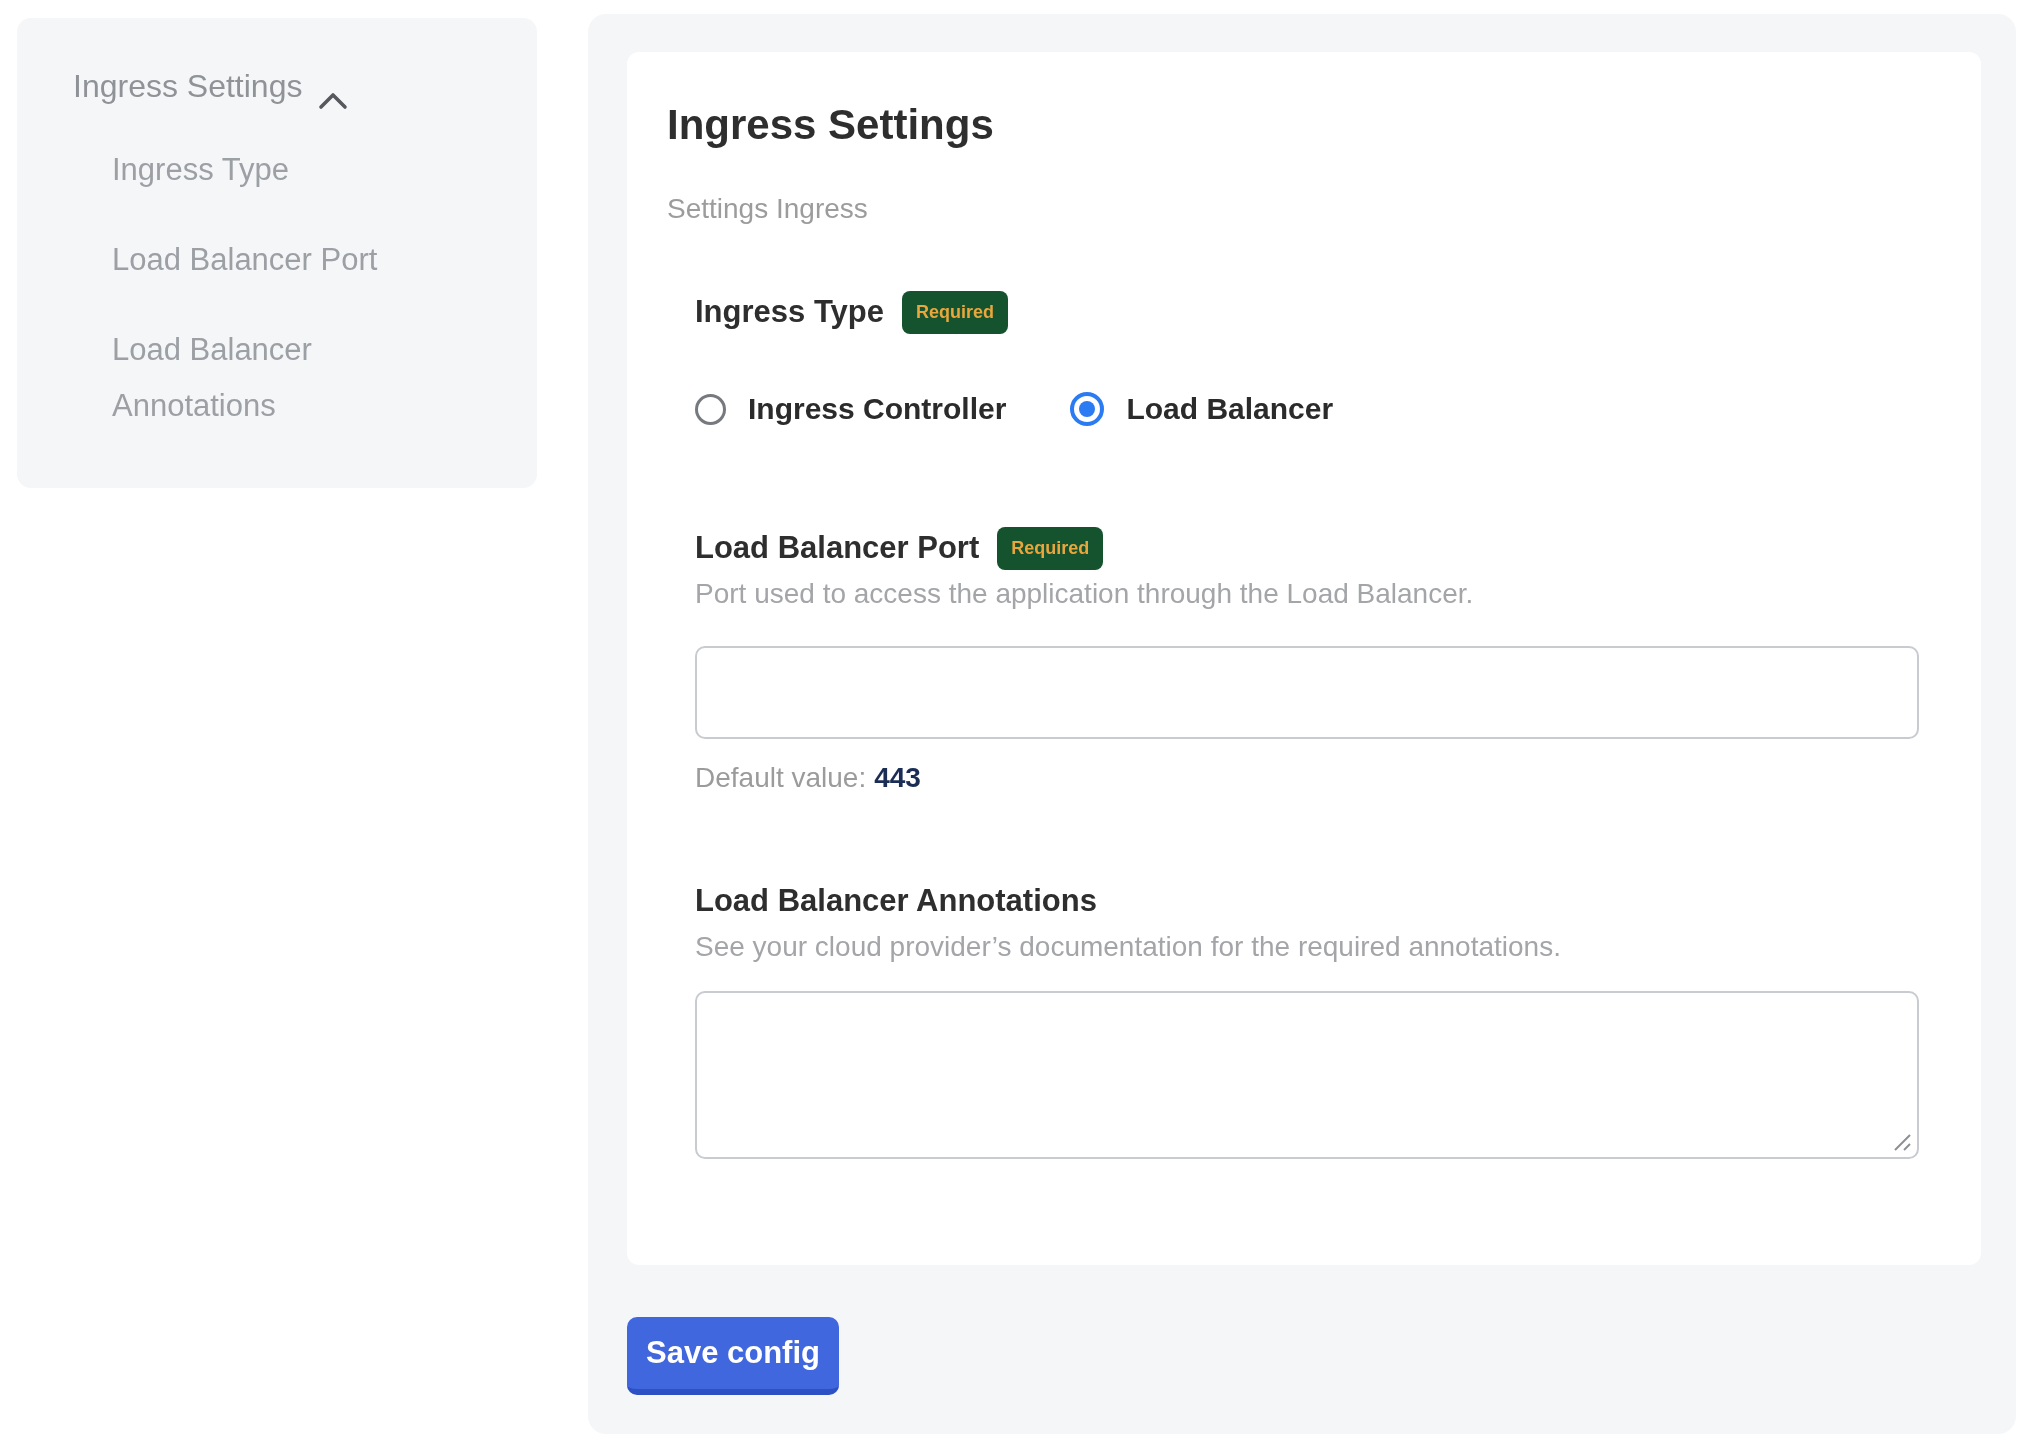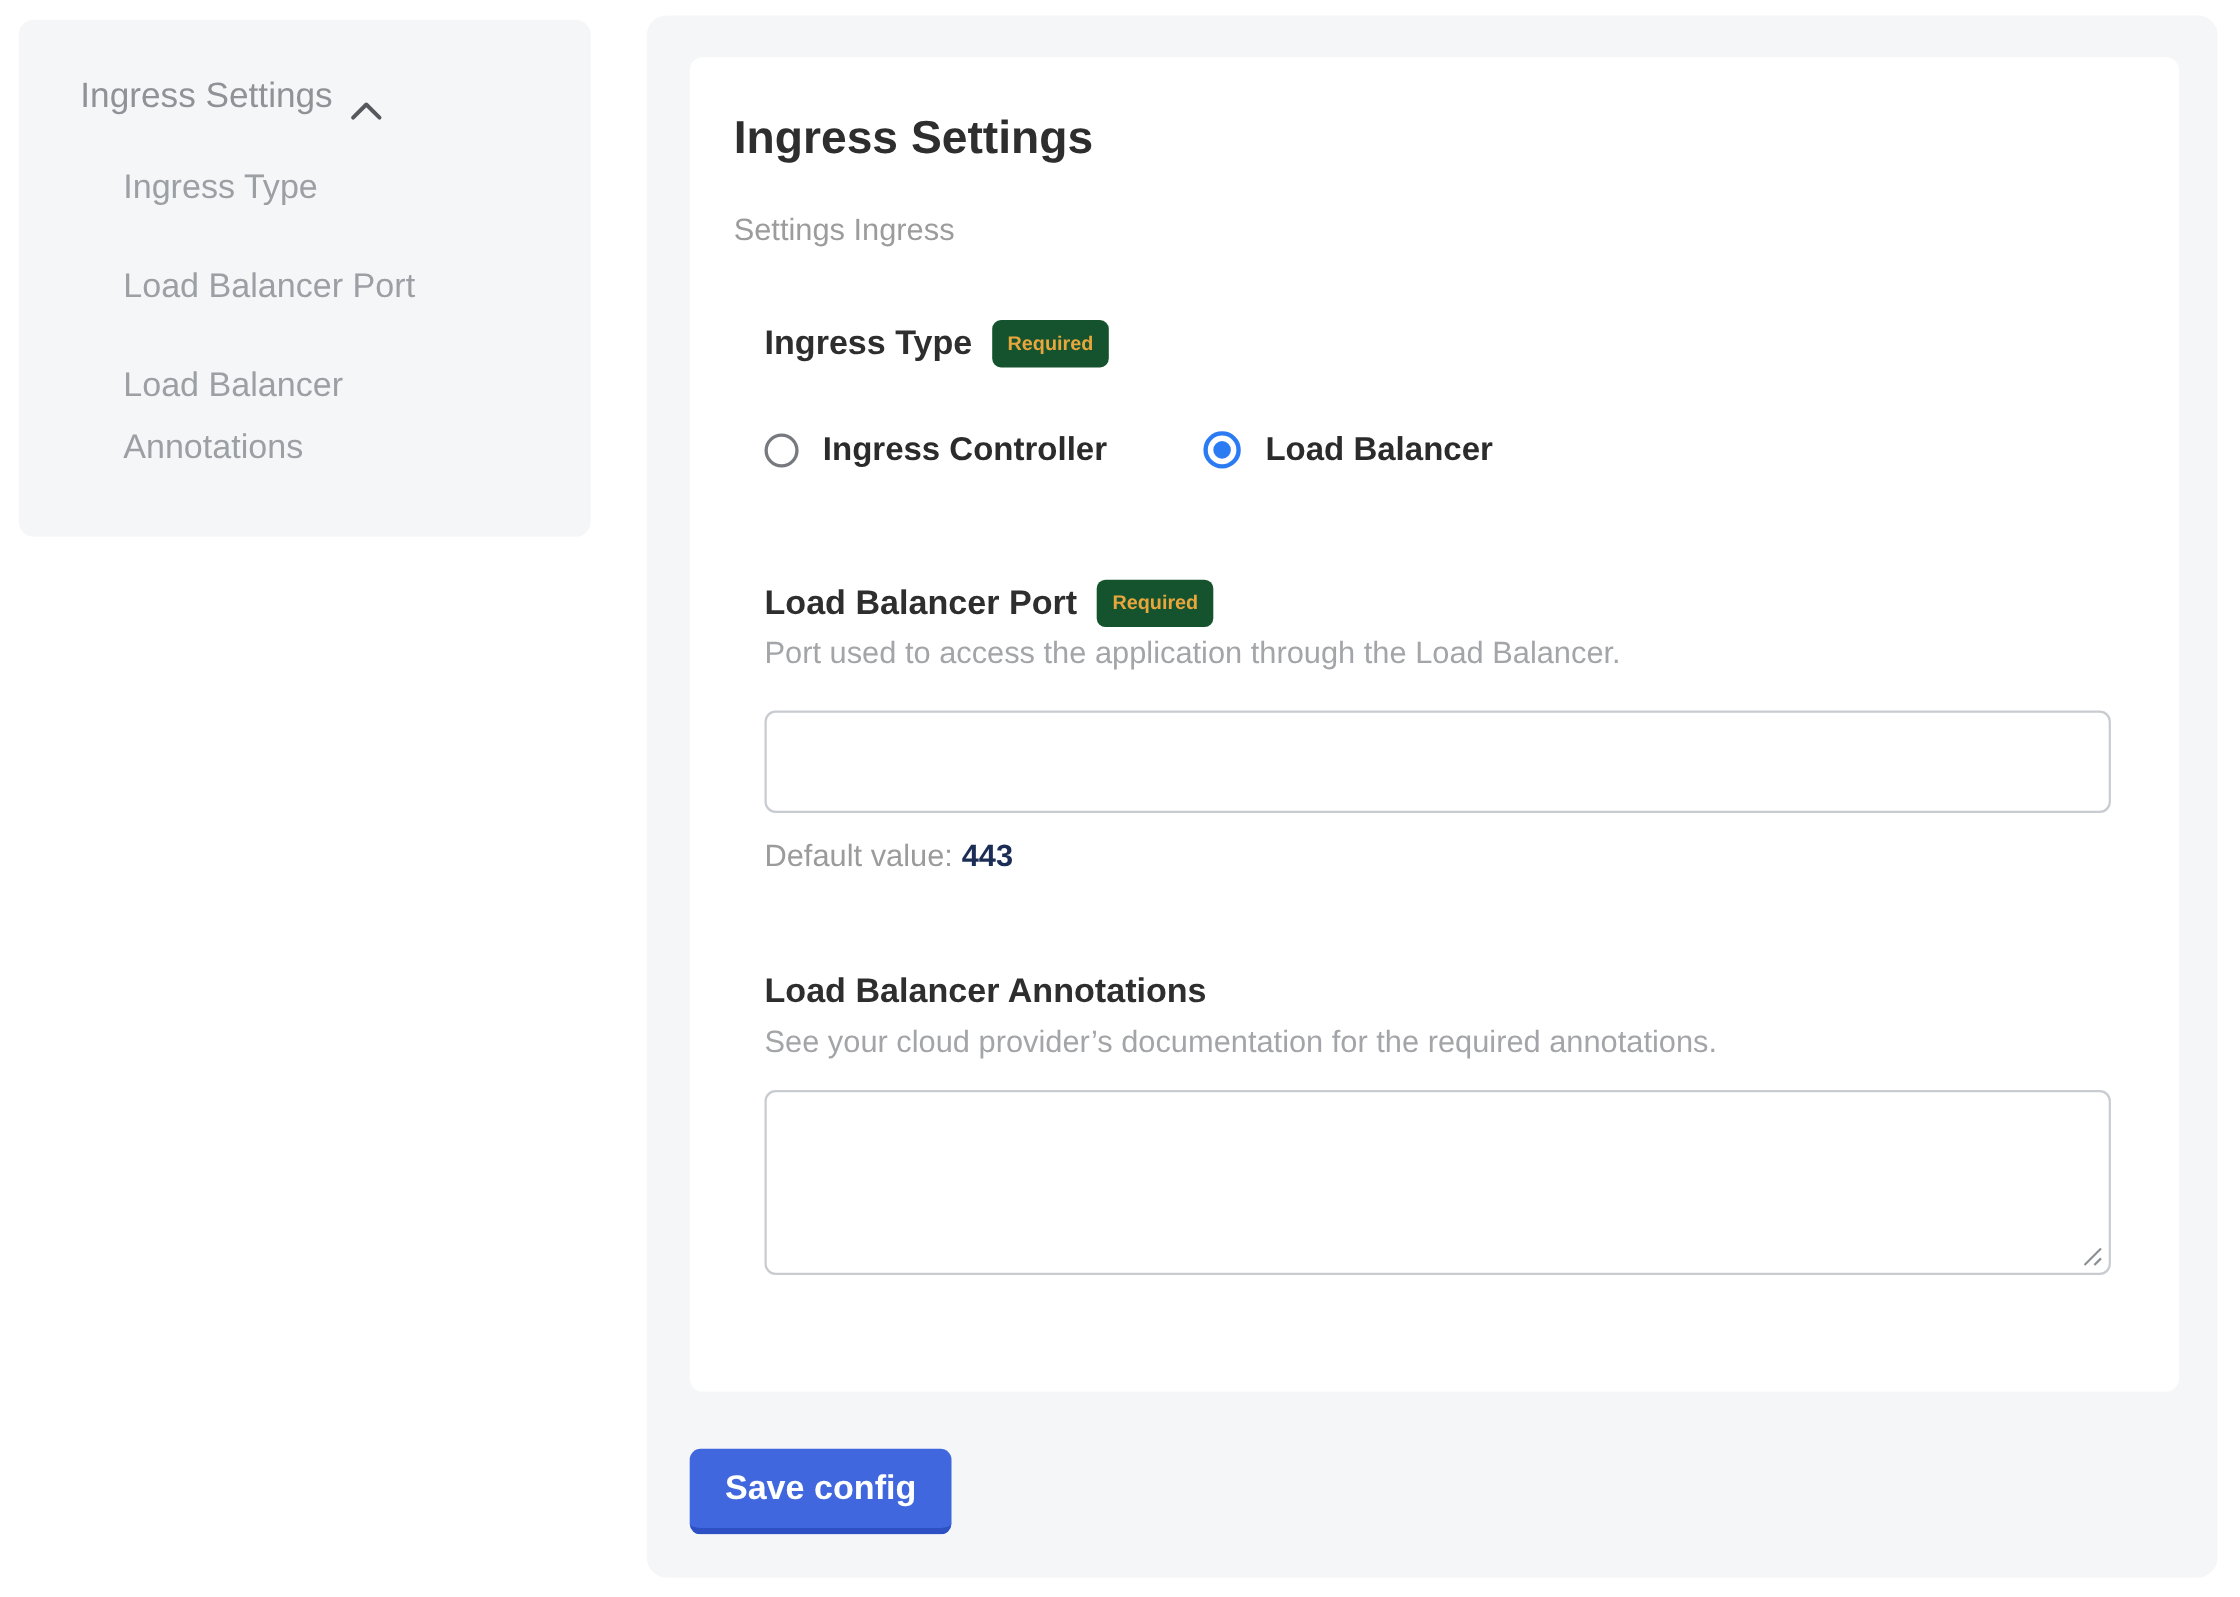--- a/index.html
+++ b/index.html
@@ -100,21 +100,21 @@
   }
   .mt-title1 { margin-top: 64px; }
   .mt-title2 { margin-top: 100px; }
   .mt-title3 { margin-top: 84px; }
 
   
   .radio-row {
     margin-top: 58px;
     display: flex;
     align-items: center;
-    gap: 88px;
+    gap: 64px;
   }
   .radio-option {
     display: flex;
     align-items: center;
     gap: 22px;
     cursor: pointer;
   }
   .radio {
     width: 31px; height: 31px;
     border: 3px solid #76797e;
@@ -187,21 +187,21 @@
     position: absolute;
     right: 6px; bottom: 6px;
     width: 24px; height: 24px;
     pointer-events: none;
   }
 
   
   .save-button {
     position: absolute;
     left: 39px; top: 1303px;
-    width: 238px; height: 78px;
+    width: 212px; height: 78px;
     background: #4067de;
     border: none;
     border-bottom: 6px solid #2d50c5;
     border-radius: 10px;
     color: #ffffff;
     font-size: 31px;
     font-weight: 700;
     font-family: "Liberation Sans", sans-serif;
     cursor: pointer;
   }

